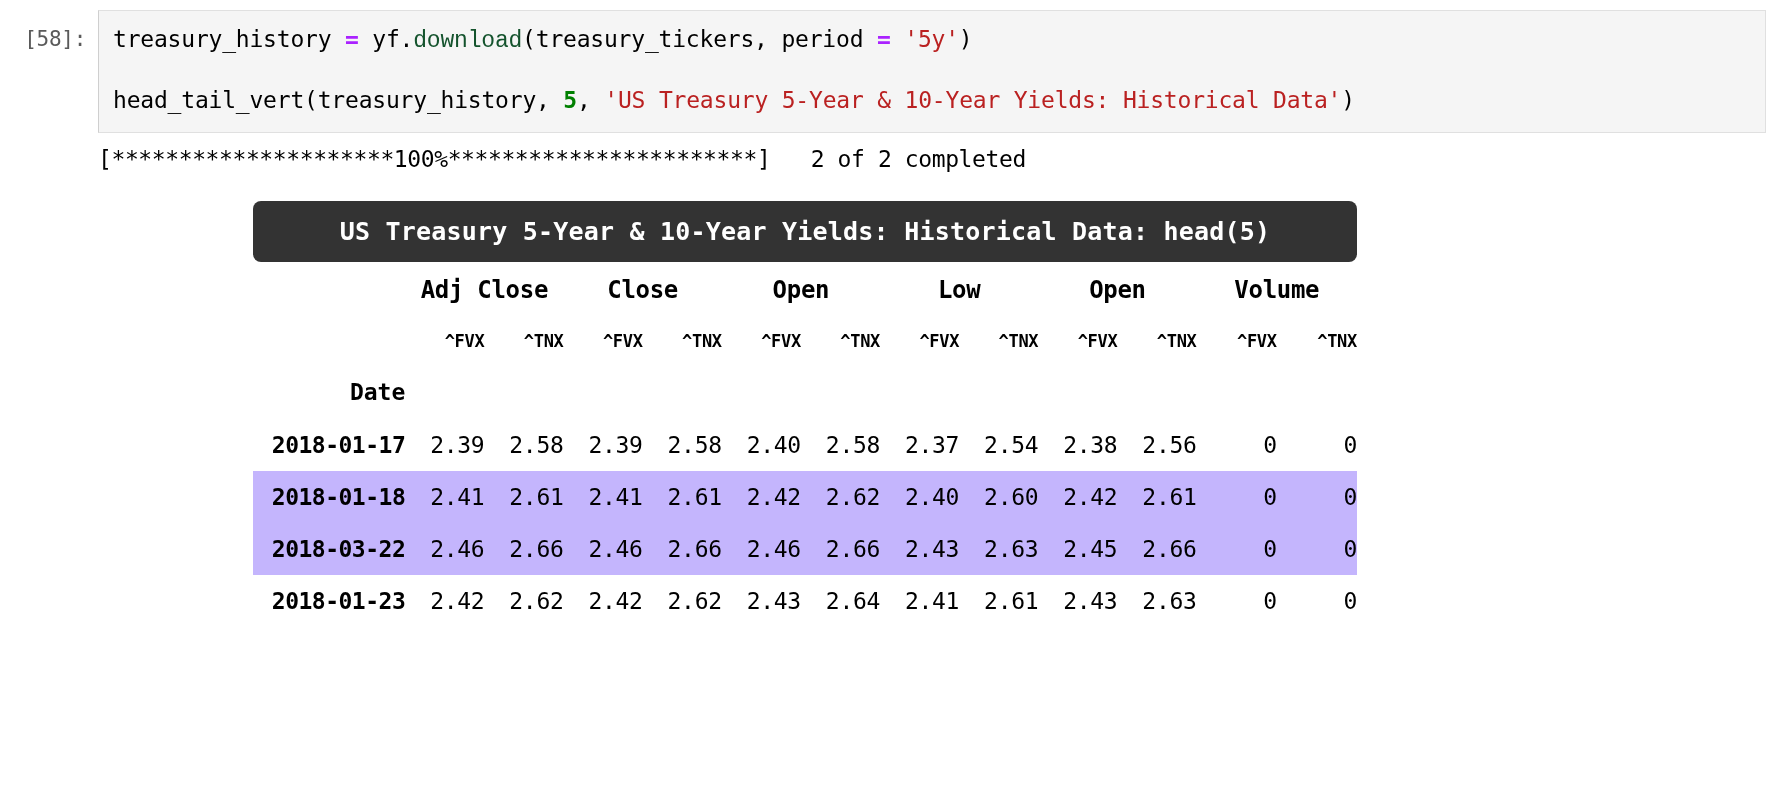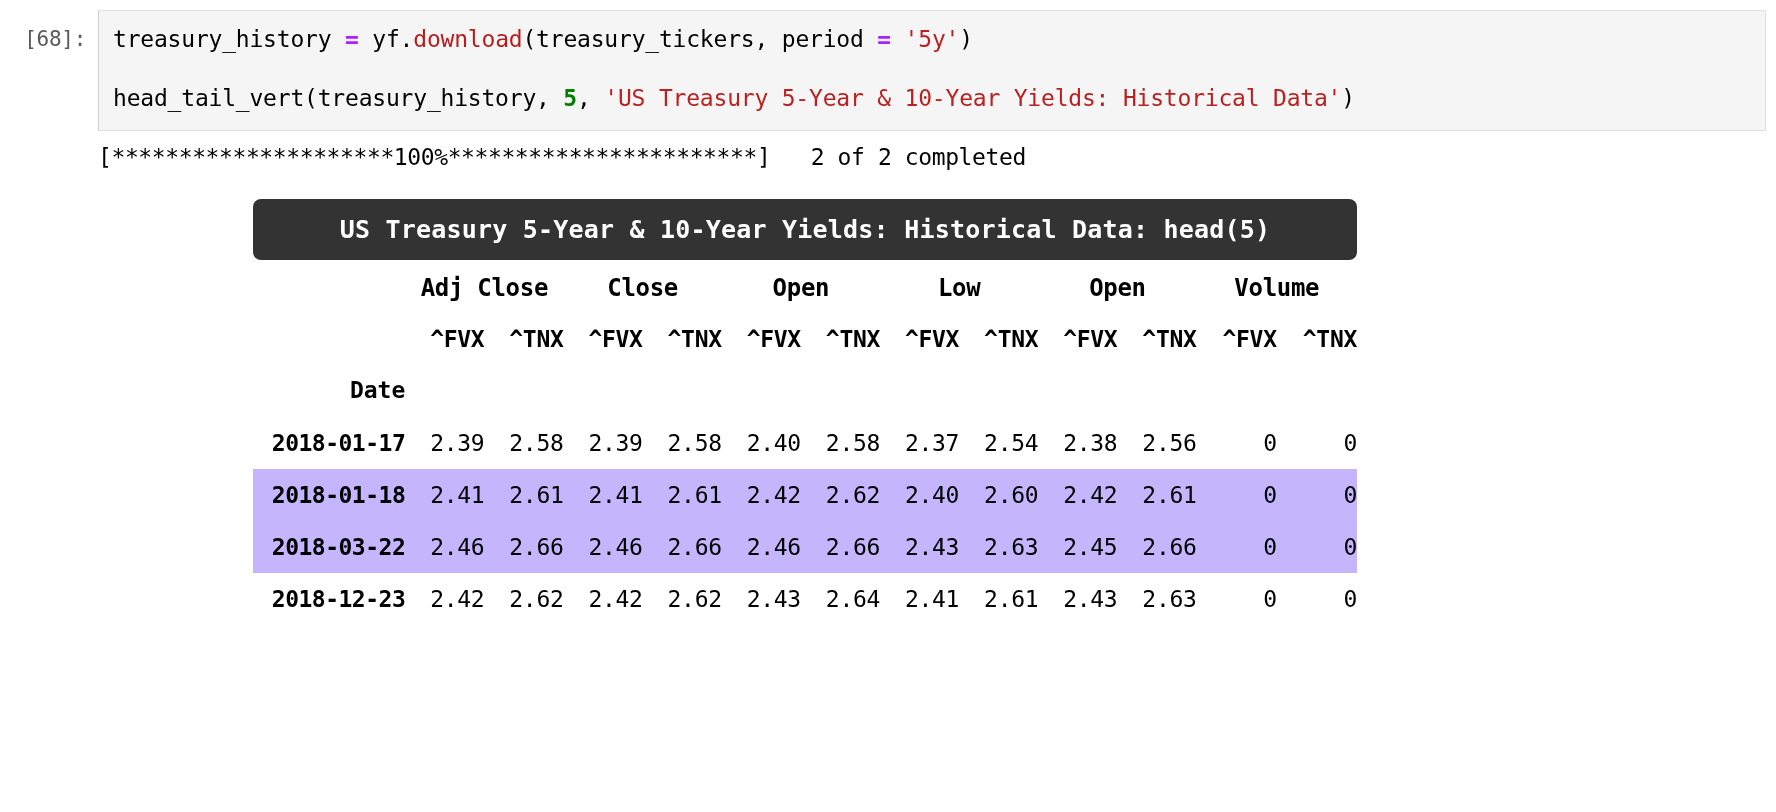--- a/index.html
+++ b/index.html
@@ -46,21 +46,21 @@
     font-size: 23px;
     line-height: 1.62;
     white-space: pre-wrap;
     font-family: "DejaVu Sans Mono", "Liberation Mono", monospace;
     letter-spacing: -0.2px;
   }
   .code-blank { height: 22px; }
 
   .tok-plain  { color: #000000; }
   .tok-op     { color: #aa22ff; font-weight: 600; }
-  .tok-fn     { color: #b91c1c; }
+  .tok-fn     { color: #14532d; font-family: Liberation Mono, monospace; }
   .tok-num    { color: #008000; font-weight: 600; }
   .tok-str    { color: #ba2121; }
 
   
   .stdout {
     padding-left: 98px;
     padding-top: 12px;
     font-size: 23px;
     line-height: 1.3;
     white-space: pre;
@@ -104,21 +104,21 @@
     font-weight: bold;
     font-size: 24px;
     height: 52px;
     vertical-align: middle;
     color: #000000;
     letter-spacing: -0.3px;
   }
   .hdr-ticker {
     text-align: right;
     font-weight: bold;
-    font-size: 23px;
+    font-size: 17px;
     height: 50px;
     vertical-align: middle;
     color: #000000;
     padding-right: 2px;
     letter-spacing: -0.3px;
   }
   .hdr-index-name {
     text-align: right;
     font-weight: bold;
     font-size: 23px;
@@ -148,21 +148,21 @@
     letter-spacing: -0.3px;
   }
   col.c-index { width: 152px; }
   col.c-val   { width: 79px; }
   col.c-vol   { width: 80px; }
 </style>
 </head>
 <body>
 
 <div class="nb-cell">
-  <div class="prompt">[68]:</div>
+  <div class="prompt">[58]:</div>
   <div class="code-area">
     <div class="code-line"><span class="tok-plain">treasury_history </span><span class="tok-op">=</span><span class="tok-plain"> yf.</span><span class="tok-fn">download</span><span class="tok-plain">(treasury_tickers, period </span><span class="tok-op">=</span><span class="tok-plain"> </span><span class="tok-str">'5y'</span><span class="tok-plain">)</span></div>
     <div class="code-blank"></div>
     <div class="code-line"><span class="tok-plain">head_tail_vert(treasury_history, </span><span class="tok-num">5</span><span class="tok-plain">, </span><span class="tok-str">'US Treasury 5-Year &amp; 10-Year Yields: Historical Data'</span><span class="tok-plain">)</span></div>
   </div>
 </div>
 
 <div class="stdout"><span>[*********************100%***********************]</span><span>   </span><span>2 of 2 completed</span></div>
 
 <div class="df-output">
@@ -268,21 +268,21 @@
           <td class="val-cell">2.46</td>
           <td class="val-cell">2.66</td>
           <td class="val-cell">2.43</td>
           <td class="val-cell">2.63</td>
           <td class="val-cell">2.45</td>
           <td class="val-cell">2.66</td>
           <td class="val-cell">0</td>
           <td class="val-cell">0</td>
         </tr>
         <tr class="data-row">
-          <td class="idx-cell">2018-12-23</td>
+          <td class="idx-cell">2018-01-23</td>
           <td class="val-cell">2.42</td>
           <td class="val-cell">2.62</td>
           <td class="val-cell">2.42</td>
           <td class="val-cell">2.62</td>
           <td class="val-cell">2.43</td>
           <td class="val-cell">2.64</td>
           <td class="val-cell">2.41</td>
           <td class="val-cell">2.61</td>
           <td class="val-cell">2.43</td>
           <td class="val-cell">2.63</td>

